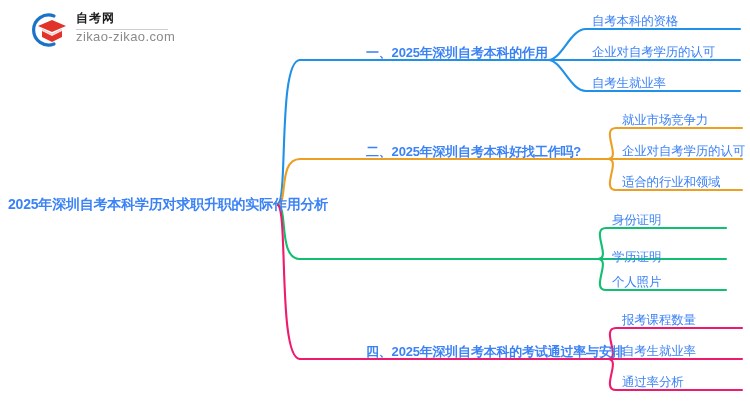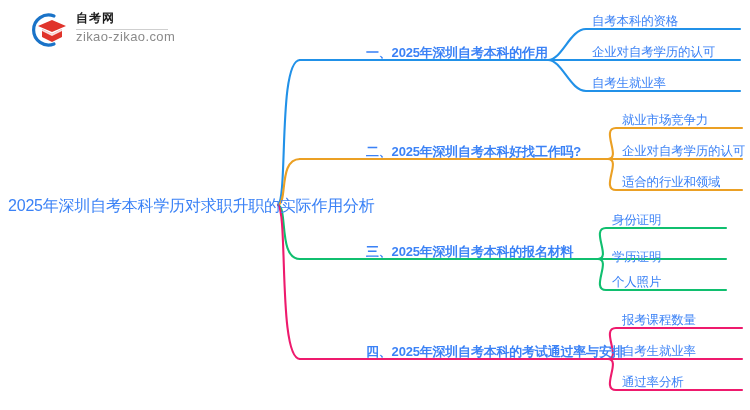--- a/index.html
+++ b/index.html
@@ -63,22 +63,22 @@
     white-space: nowrap;
   }
   
   .node-text {
     position: absolute;
     white-space: nowrap;
     color: #3b82f6;
     font-family: "Liberation Sans", "DejaVu Sans", sans-serif;
   }
   .root-text {
-    font-size: 16px;
-    font-weight: normal;
+    font-size: 14px;
+    font-weight: bold;
     left: 8px;
     top: 196px;
     letter-spacing: -0.2px;
   }
   .branch-text {
     font-size: 13px;
     font-weight: bold;
     letter-spacing: -0.2px;
   }
   .leaf-text {
@@ -146,21 +146,20 @@
   <div class="node-text branch-text" style="left:366px; top:44px;">一、2025年深圳自考本科的作用</div>
   <div class="node-text leaf-text" style="left:592px; top:13px;">自考本科的资格</div>
   <div class="node-text leaf-text" style="left:592px; top:44px;">企业对自考学历的认可</div>
   <div class="node-text leaf-text" style="left:592px; top:75px;text-align:center;">自考生就业率</div>
 
   <div class="node-text branch-text" style="left:366px; top:143px;">二、2025年深圳自考本科好找工作吗?</div>
   <div class="node-text leaf-text" style="left:622px; top:112px;">就业市场竞争力</div>
   <div class="node-text leaf-text" style="left:622px; top:143px;">企业对自考学历的认可</div>
   <div class="node-text leaf-text" style="left:622px; top:174px;">适合的行业和领域</div>
 
-  <div class="node-text branch-text" style="left:366px; top:243px;">三、2025年深圳自考本科的报名材料</div>
   <div class="node-text leaf-text" style="left:612px; top:212px;">身份证明</div>
   <div class="node-text leaf-text" style="left:612px; top:249px;">学历证明</div>
   <div class="node-text leaf-text" style="left:612px; top:274px;">个人照片</div>
 
   <div class="node-text branch-text" style="left:366px; top:343px;">四、2025年深圳自考本科的考试通过率与安排</div>
   <div class="node-text leaf-text" style="left:622px; top:312px;">报考课程数量</div>
   <div class="node-text leaf-text" style="left:622px; top:343px;">自考生就业率</div>
   <div class="node-text leaf-text" style="left:622px; top:374px;">通过率分析</div>
 
 </div>

